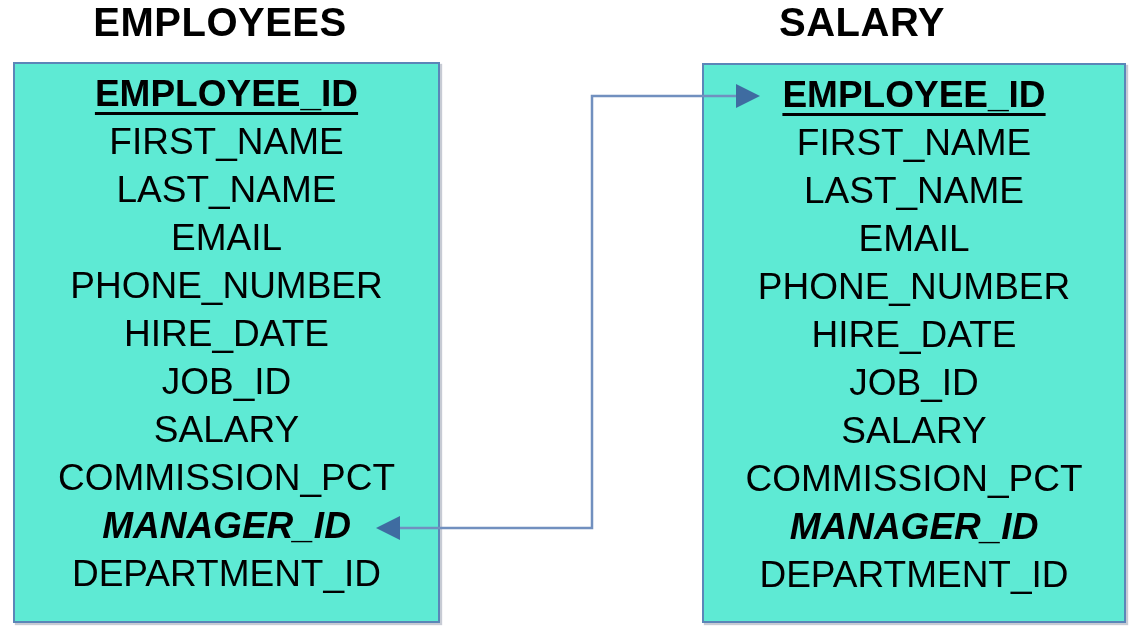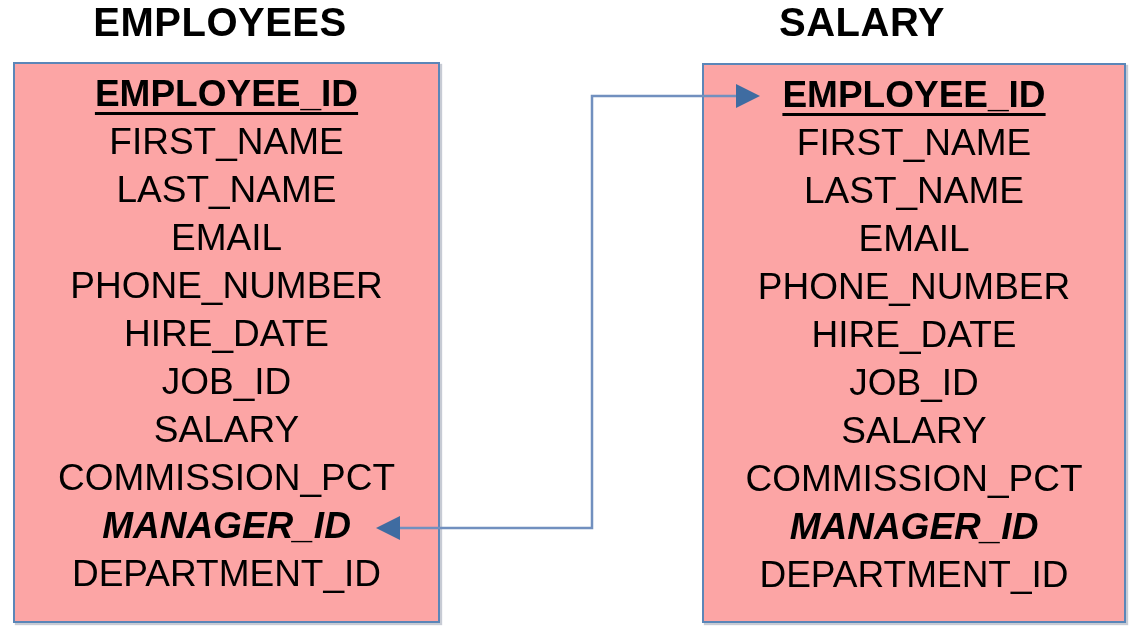--- a/index.html
+++ b/index.html
@@ -20,21 +20,21 @@
     font-weight:700;
     letter-spacing:0.5px;
     color:#000000;
     white-space:nowrap;
   }
   .title-employees{left:0px;width:440px;}
   .title-manager{left:640px;width:444px;}
   .tbox{
     position:absolute;
     box-sizing:border-box;
-    background:#fca5a5;
+    background:#5eead4;
     border:2px solid #5b86b8;
     box-shadow:2px 2px 1px rgba(130,140,160,0.45);
     text-align:center;
     padding-top:6px;
   }
   .box-employees{left:13px;top:62px;width:427px;height:561px;}
   .box-manager{left:702px;top:63px;width:424px;height:560px;}
   .field-row{
     height:48px;
     line-height:48px;

